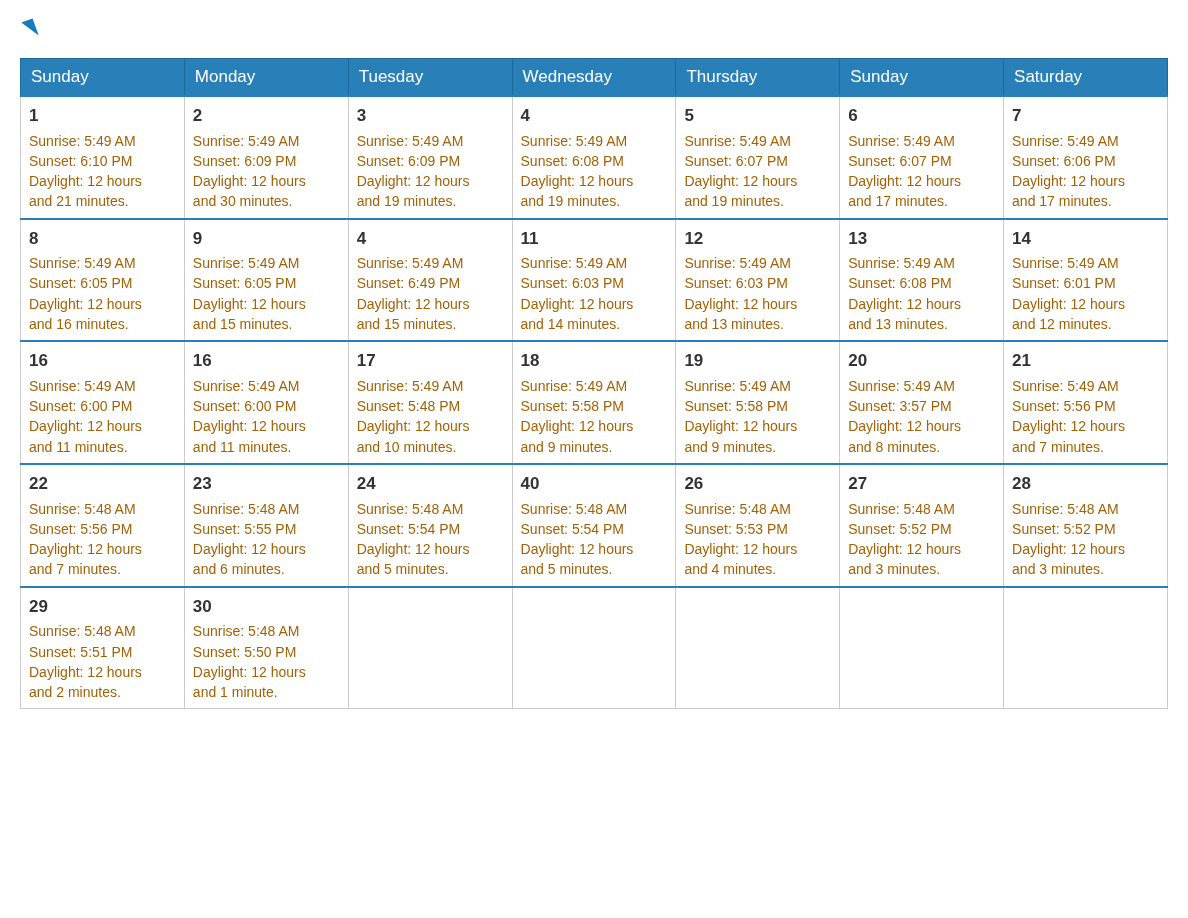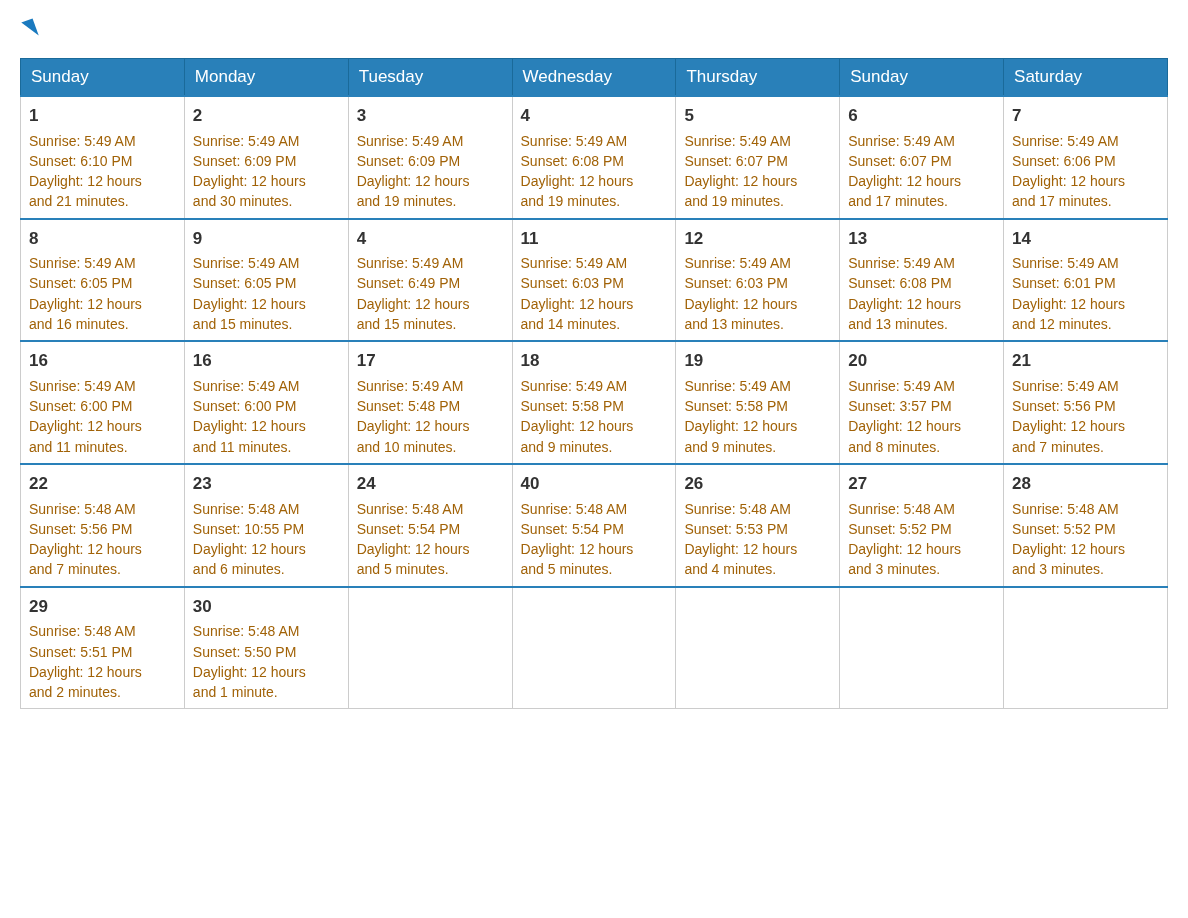--- a/index.html
+++ b/index.html
@@ -221,21 +221,21 @@
           <div class="day-info"><span>Sunrise: 5:49 AM</span><br><span>Sunset: 5:56 PM</span><br><span>Daylight: 12 hours</span><br><span>and 7 minutes.</span></div>
         </td>
       </tr>
       <tr class="week-row">
         <td>
           <span class="day-number">22</span>
           <div class="day-info"><span>Sunrise: 5:48 AM</span><br><span>Sunset: 5:56 PM</span><br><span>Daylight: 12 hours</span><br><span>and 7 minutes.</span></div>
         </td>
         <td>
           <span class="day-number">23</span>
-          <div class="day-info"><span>Sunrise: 5:48 AM</span><br><span>Sunset: 10:55 PM</span><br><span>Daylight: 12 hours</span><br><span>and 6 minutes.</span></div>
+          <div class="day-info"><span>Sunrise: 5:48 AM</span><br><span>Sunset: 5:55 PM</span><br><span>Daylight: 12 hours</span><br><span>and 6 minutes.</span></div>
         </td>
         <td>
           <span class="day-number">24</span>
           <div class="day-info"><span>Sunrise: 5:48 AM</span><br><span>Sunset: 5:54 PM</span><br><span>Daylight: 12 hours</span><br><span>and 5 minutes.</span></div>
         </td>
         <td>
           <span class="day-number">40</span>
           <div class="day-info"><span>Sunrise: 5:48 AM</span><br><span>Sunset: 5:54 PM</span><br><span>Daylight: 12 hours</span><br><span>and 5 minutes.</span></div>
         </td>
         <td>

